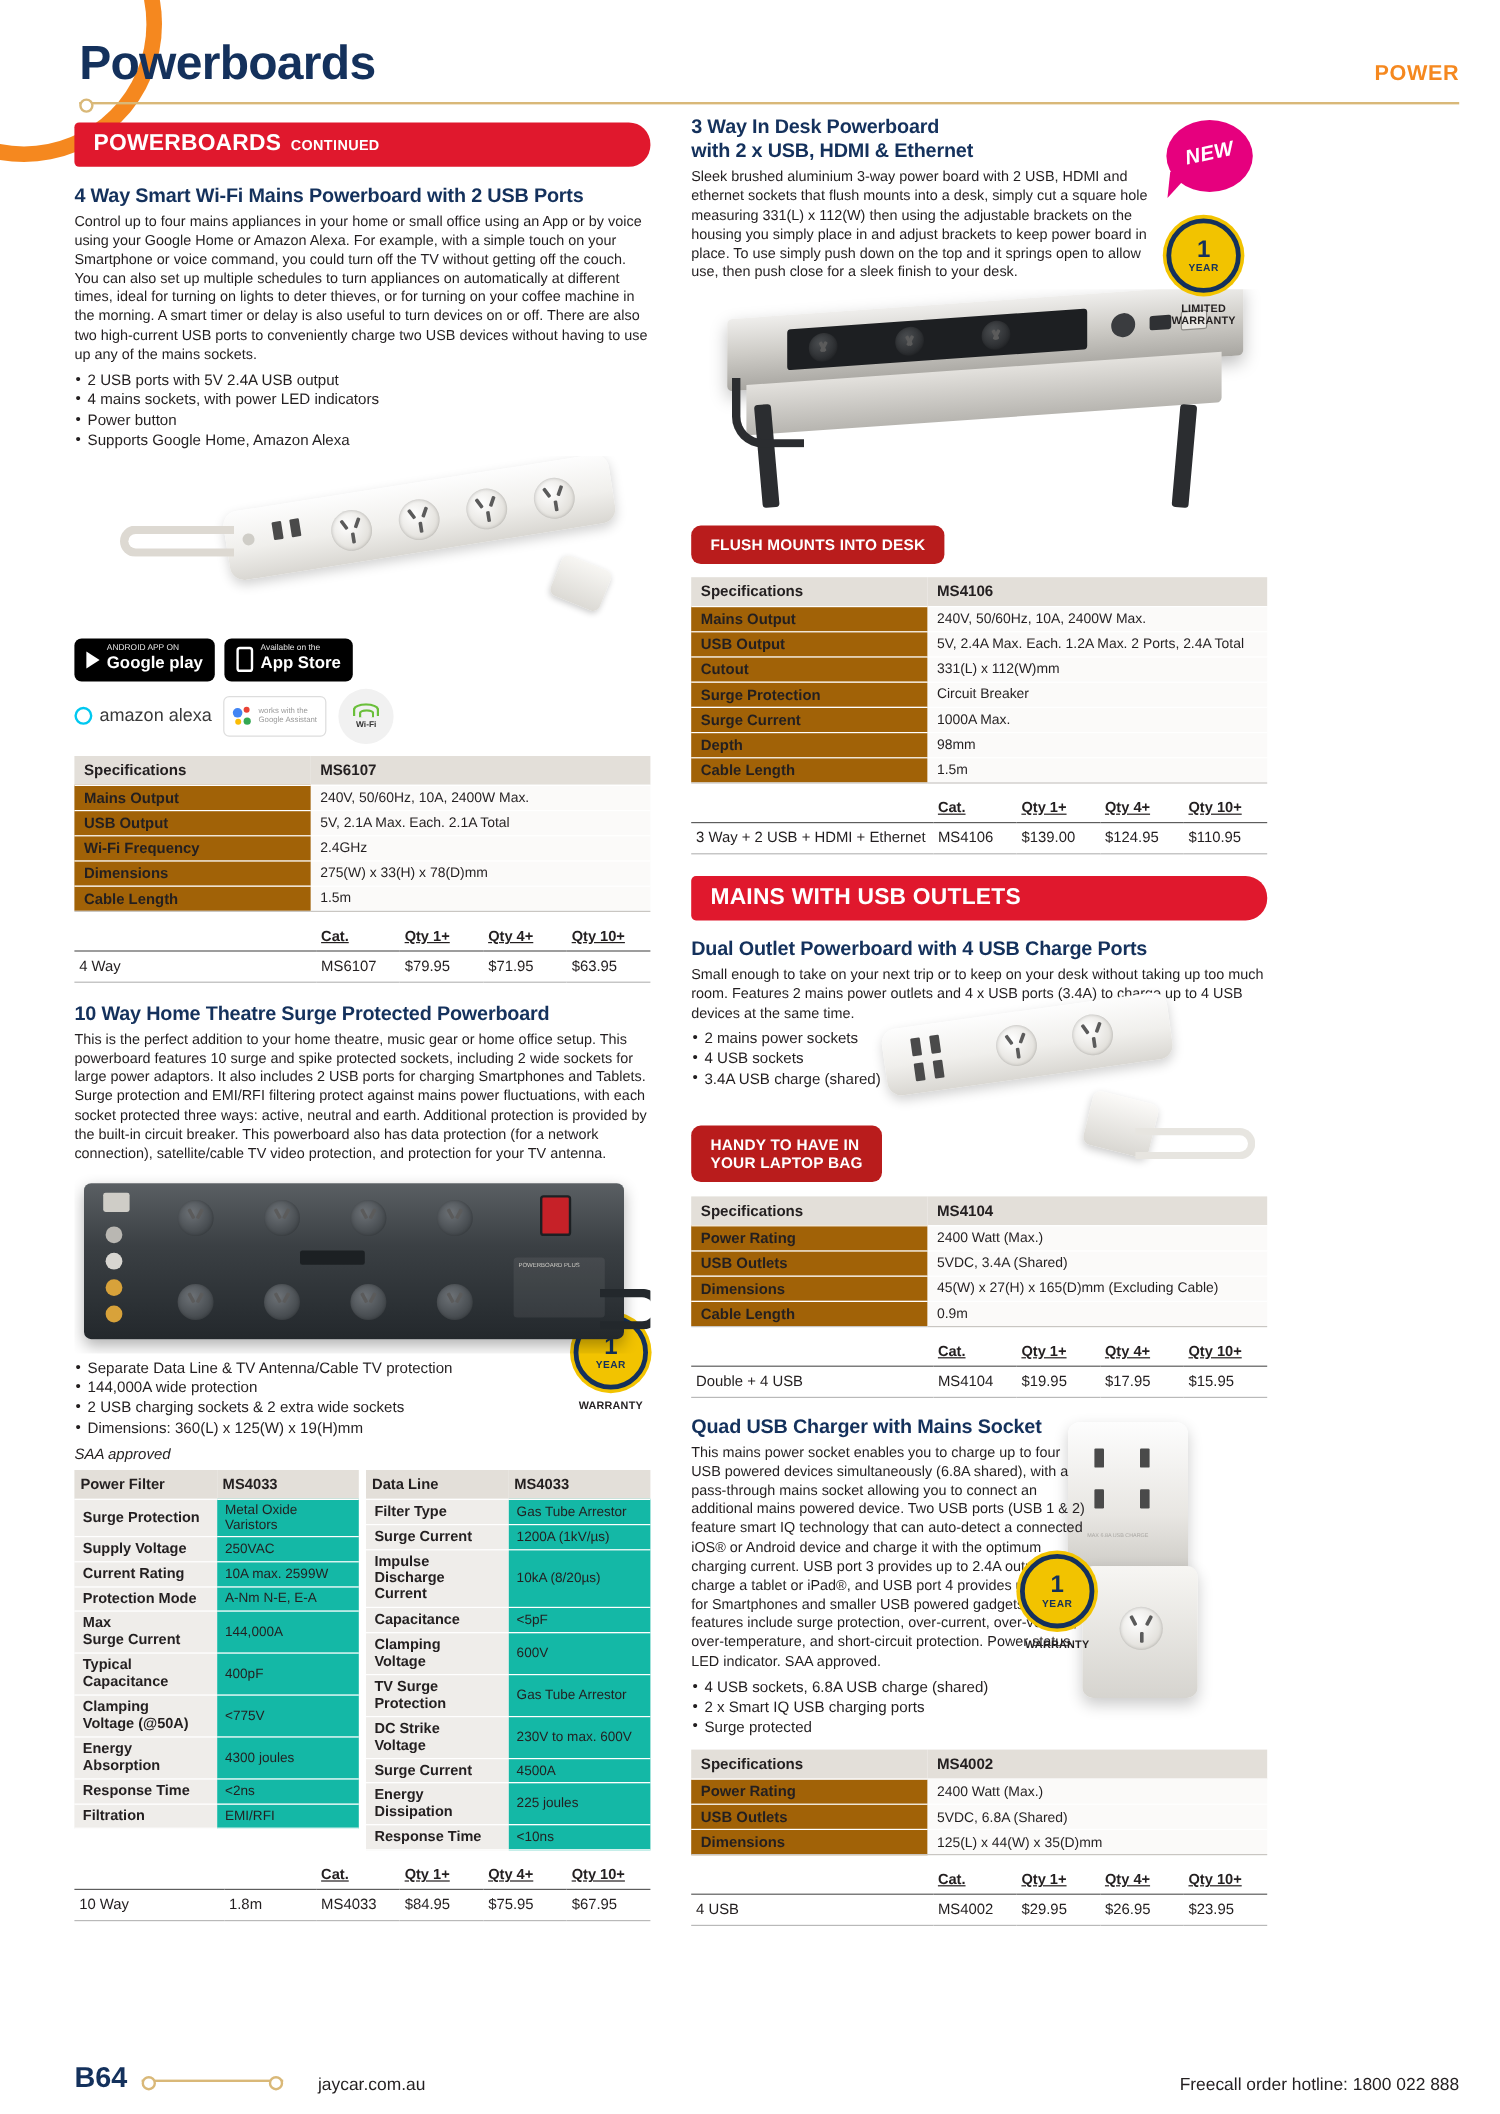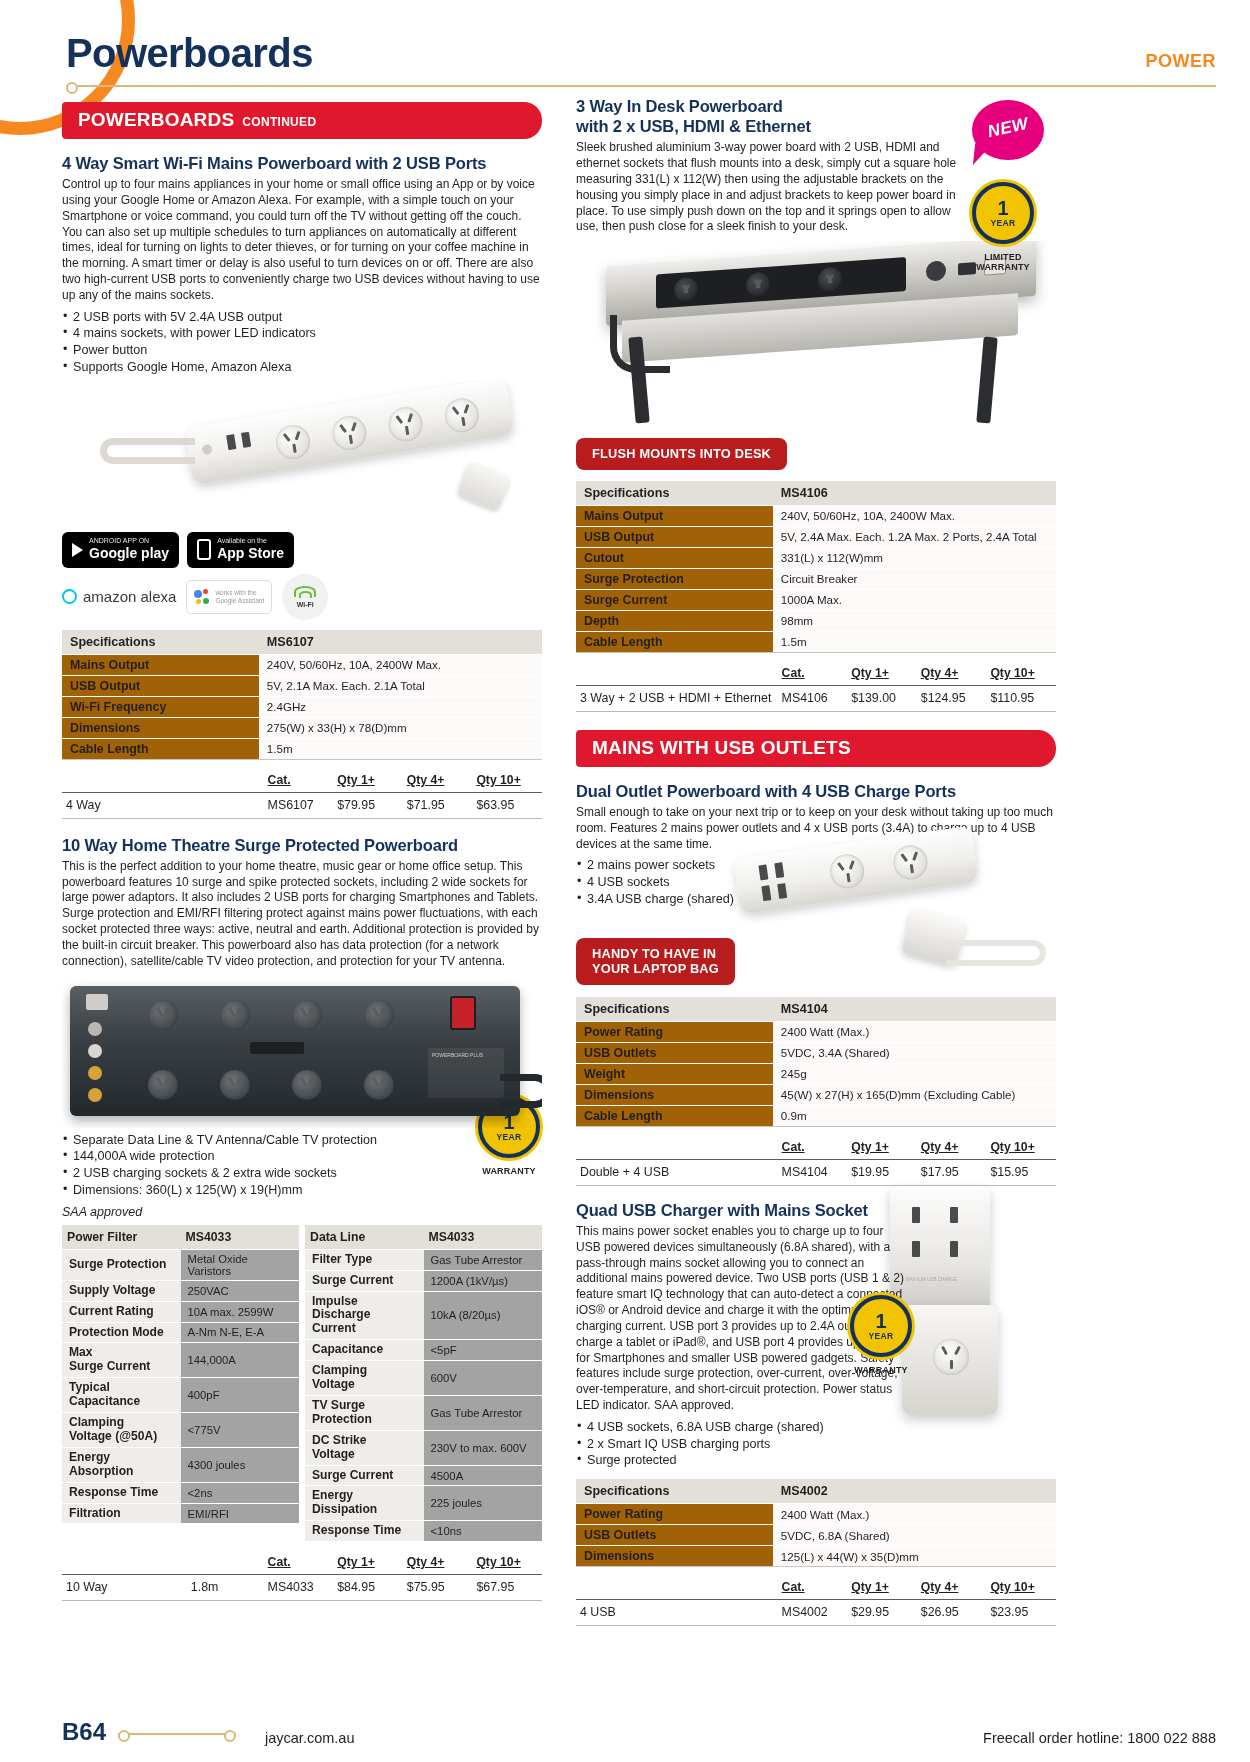--- a/index.html
+++ b/index.html
@@ -92,21 +92,21 @@
   table.spec tr { border-bottom: 1px solid #ffffff; }
   table.spec tr.last td { border-bottom: 1px solid #c9c6c2; }
 
   
   .pair { display: flex; gap: 6px; }
   .pair > div { flex: 1; }
   table.spec2 { width: 100%; border-collapse: collapse; font-size: 11.3px; }
   table.spec2 td { padding: 3px 5px 3px 7px; vertical-align: middle; }
   table.spec2 tr.hdr td { background: #e3dfd9; font-weight: bold; font-size: 12.3px; padding: 5px 5px;}
   table.spec2 td.k { width: 50%; font-weight: bold; background: #efedea; font-size: 12.1px; line-height:1.15;}
-  table.spec2 td.v { background: #a3a3a3; }
+  table.spec2 td.v { background: #14b8a6; }
   table.spec2 tr { border-bottom: 1px solid #ffffff; }
 
   
   table.price { width: 100%; border-collapse: collapse; font-size: 12.4px; margin-top: 10px;}
   table.price th {
     font-size: 12.2px; font-weight: bold; text-align: left;
     padding: 3px 4px 5px 4px; border-bottom: 1px solid #5d5d5d;
   }
   table.price td {
     padding: 5px 4px 6px 4px; border-bottom: 1px solid #b9b9b9; font-size: 12.4px;
@@ -689,24 +689,20 @@
     </tr>
     <tr>
           <td class="k">Power Rating</td>
           <td class="v">2400 Watt (Max.)</td>
         </tr>
     <tr>
           <td class="k">USB Outlets</td>
           <td class="v">5VDC, 3.4A (Shared)</td>
         </tr>
     <tr>
-          <td class="k">Weight</td>
-          <td class="v">245g</td>
-        </tr>
-    <tr>
           <td class="k">Dimensions</td>
           <td class="v">45(W) x 27(H) x 165(D)mm (Excluding Cable)</td>
         </tr>
     <tr class="last">
           <td class="k">Cable Length</td>
           <td class="v">0.9m</td>
         </tr>
   </tbody>
     </table>
 

